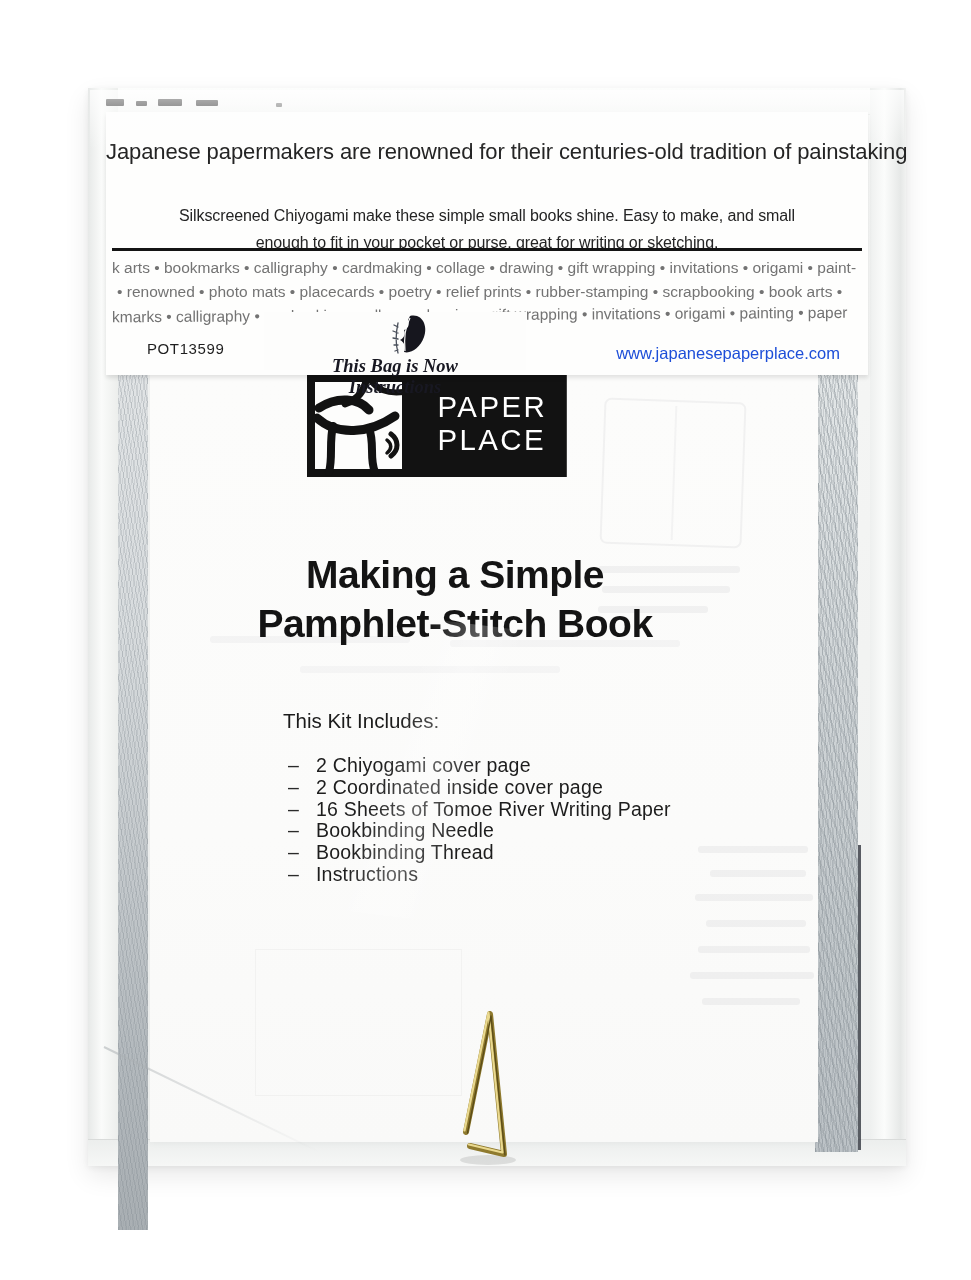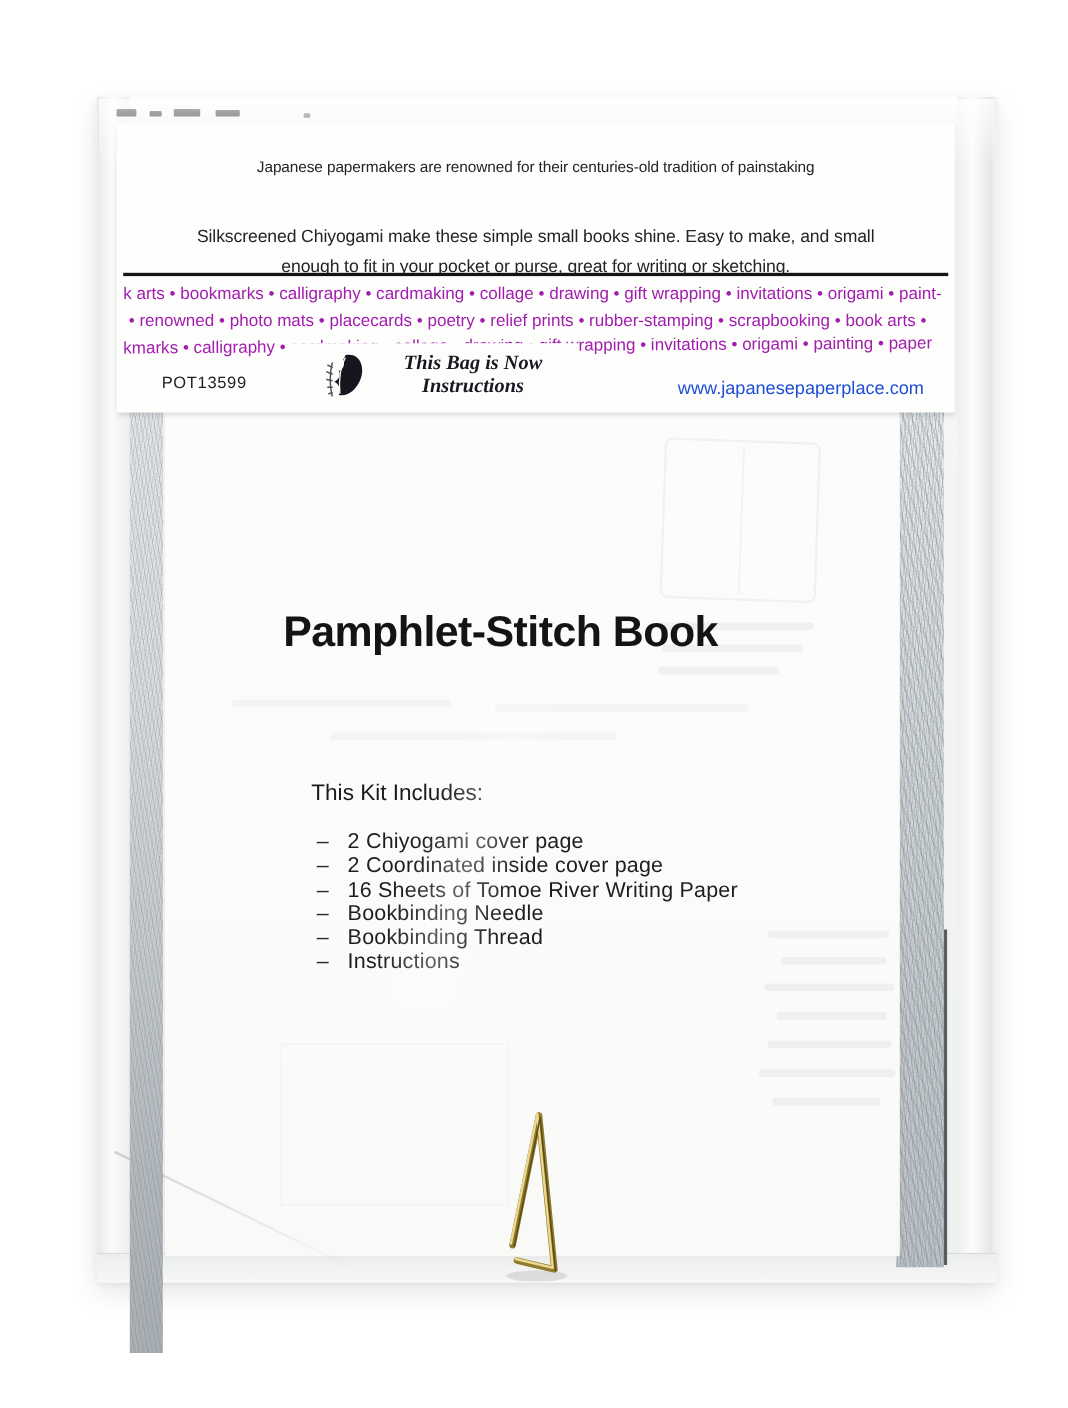--- a/index.html
+++ b/index.html
@@ -40,32 +40,32 @@
         repeating-linear-gradient(80deg,rgba(110,120,128,.22) 0 1px,transparent 1px 4px),
         repeating-linear-gradient(99deg,rgba(145,152,158,.24) 0 1px,transparent 1px 3px),
         linear-gradient(180deg,#e9ebec 0%,#d8dcde 45%,#b3b9bd 85%,#a9afb3 100%);}
   .dark-edge{position:absolute;left:770px;top:757px;width:3px;height:305px;
        background:#262a33;opacity:.75;z-index:1;}
 
   
   .header-card{position:absolute;left:18px;top:24px;width:762px;height:263px;
        background:#fefefd;box-shadow:0 3px 4px rgba(0,0,0,.10);z-index:3;}
   .intro,.tagline{position:absolute;left:0;right:0;margin:0;text-align:center;
-       font-size:14px;line-height:27px;color:#242424;letter-spacing:-.1px;}
+       font-size:22px;line-height:27px;color:#242424;letter-spacing:-.1px;}
   .intro{top:26px;}
   .tagline{top:90px;font-size:16px;}
   .intro span,.tagline span{display:block;white-space:nowrap;}
   .rule{position:absolute;left:6px;right:6px;top:136px;height:2.5px;background:#141414;}
   .uses{position:absolute;left:6px;right:0;top:144px;font-size:15.5px;line-height:23.5px;
-       color:#a21caf;white-space:nowrap;overflow:hidden;}
+       color:#737373;white-space:nowrap;overflow:hidden;}
   .uses-line{display:block;}
   .uses-line.l2{padding-left:5px;}
   .uses-line.l3{transform:rotate(-.35deg);}
   .sticker{position:absolute;left:158px;top:200px;width:262px;height:58px;background:#fdfdfc;
-       display:flex;align-items:center;}
+       display:flex;align-items:center;flex-direction:column;}
   .sticker-text{flex:1;text-align:center;font-family:"Liberation Serif","DejaVu Serif",serif;
        font-style:italic;font-weight:bold;font-size:18.5px;line-height:21px;color:#181822;}
   .sticker-text span{display:block;}
   .leaf-wrap{margin-left:30px;width:40px;height:44px;}
   .sku{position:absolute;left:16px;top:228px;font-size:15px;letter-spacing:.6px;color:#1f1f1f;margin-left:25px;}
   .website{position:absolute;right:28px;top:232px;font-size:16.5px;color:#1d4ed8;}
 
   
   .sheet{position:absolute;left:62px;top:286px;width:668px;height:768px;
        background:linear-gradient(180deg,#fcfcfb 0%,#fbfbfa 60%,#f9f9f8 100%);
@@ -145,38 +145,60 @@
         <div class="sticker-text">
           <span>This Bag is Now</span>
           <span>Instructions</span>
         </div>
       </div>
       <div class="sku">POT13599</div>
       <div class="website">www.japanesepaperplace.com</div>
     </div>
 
     <div class="sheet">
+      <div class="logo">
+        <div class="logo-mark">
+          <svg viewBox="0 0 103 103" width="103" height="103">
+            <rect x="4" y="4" width="95" height="95" fill="#fdfdfc" stroke="#121212" stroke-width="8"></rect>
+            <g stroke="#121212" fill="none" stroke-linecap="round">
+              <path d="M60 2 C58 18 50 26 38 30" stroke-width="7"></path>
+              <path d="M62 4 C70 16 80 20 97 18" stroke-width="6"></path>
+              <path d="M12 34 C30 22 52 24 62 36" stroke-width="9"></path>
+              <path d="M10 44 C30 62 62 60 88 42" stroke-width="9"></path>
+              <path d="M26 52 C22 68 26 84 22 98" stroke-width="8"></path>
+              <path d="M62 54 C68 70 62 84 68 98" stroke-width="8"></path>
+              <path d="M84 60 C92 66 92 76 84 82" stroke-width="5"></path>
+              <path d="M80 66 C85 70 85 75 80 79" stroke-width="3.5"></path>
+            </g>
+          </svg>
+        </div>
+        <div class="logo-type">
+          <span>PAPER</span>
+          <span>PLACE</span>
+        </div>
+      </div>
 
       <div class="ghost ghost-book"></div>
       <div class="ghost gline" style="left:448px;top:192px;width:142px;"></div>
       <div class="ghost gline" style="left:452px;top:212px;width:128px;"></div>
       <div class="ghost gline" style="left:448px;top:232px;width:110px;"></div>
       <div class="ghost gline" style="left:60px;top:262px;width:200px;opacity:.7;"></div>
       <div class="ghost gline" style="left:300px;top:266px;width:230px;opacity:.7;"></div>
       <div class="ghost gline" style="left:150px;top:292px;width:260px;opacity:.6;"></div>
       <div class="ghost gline" style="left:548px;top:472px;width:110px;"></div>
       <div class="ghost gline" style="left:560px;top:496px;width:96px;"></div>
       <div class="ghost gline" style="left:545px;top:520px;width:118px;"></div>
       <div class="ghost gline" style="left:556px;top:546px;width:100px;"></div>
       <div class="ghost gline" style="left:548px;top:572px;width:112px;"></div>
       <div class="ghost gline" style="left:540px;top:598px;width:124px;"></div>
       <div class="ghost gline" style="left:552px;top:624px;width:98px;"></div>
       <div class="ghost" style="left:105px;top:575px;width:205px;height:145px;border:1.5px solid rgba(40,40,60,.04);"></div>
 
       <h1 class="title">
+        <span>Making a Simple</span>
         <span>Pamphlet-Stitch Book</span>
       </h1>
 
       <div class="kit-heading">This Kit Includes:</div>
       <ul class="kit-list">
         <li>
             <span class="dash">–</span>
             <span>2 Chiyogami cover page</span>
           </li>
         <li>

